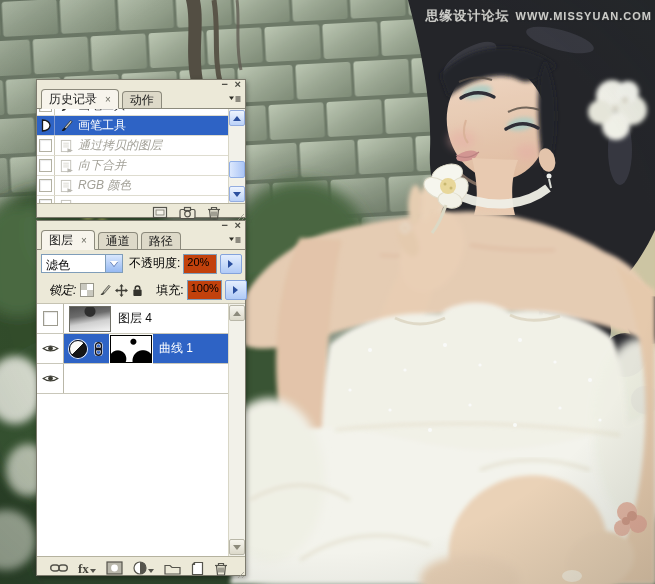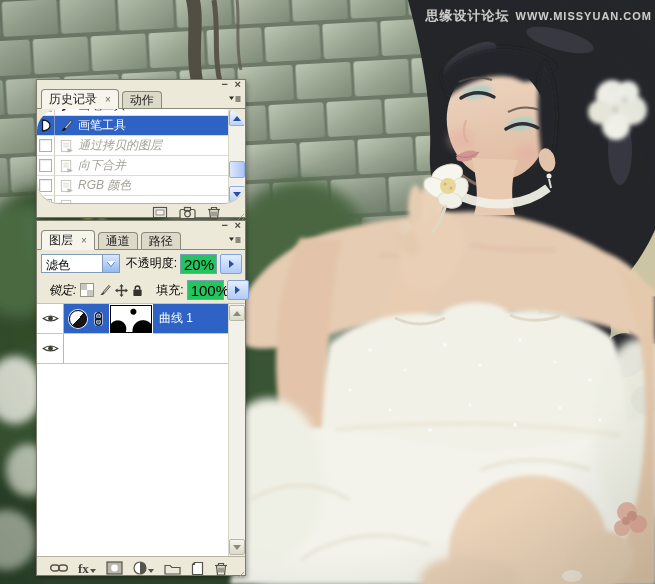--- a/index.html
+++ b/index.html
@@ -24,21 +24,21 @@
   .winbtn.min{right:17px;}
   .winbtn.cls{right:4px;}
   .tabstrip{display:flex;align-items:flex-end;height:19px;padding-left:4px;border-bottom:1px solid #8c8a7c;position:relative;}
   .tab{height:16px;padding:0 7px;font-size:12px;background:#DDD9C8;border:1px solid #8c8a7c;border-bottom:none;
     border-radius:4px 4px 0 0;margin-right:3px;display:flex;align-items:center;gap:8px;color:#1a1a1a;white-space:nowrap;}
   .tab.active{background:#F7F4EC;height:18px;margin-bottom:-1px;border-bottom:1px solid #F7F4EC;z-index:2;}
   .tabx{color:#6a6a60;font-size:10px;}
   .pal-menu{position:absolute;right:2px;bottom:2px;width:17px;height:13px;display:flex;align-items:center;justify-content:center;}
 
   
-  .hist-body{display:flex;height:94px;background:#fff;border-bottom:1px solid #b5b29f;overflow:hidden;border-radius:22px;}
+  .hist-body{display:flex;height:94px;background:#fff;border-bottom:1px solid #b5b29f;overflow:hidden;}
   .hist-list{flex:1;overflow:hidden;}
   .hrow{height:20px;display:flex;align-items:center;border-bottom:1px solid #dedccf;box-sizing:border-box;}
   .hrow.clip-top{margin-top:-13px;}
   .hcheck{width:17px;align-self:stretch;border-right:1px solid #cfcdbd;display:flex;align-items:center;justify-content:center;flex:none;}
   .well{width:11px;height:11px;border:1px solid #b3b1a2;background:#fff;box-shadow:inset 1px 1px 1px rgba(0,0,0,.08);}
   .hicon{width:22px;display:flex;align-items:center;justify-content:center;flex:none;}
   .hlabel{font-size:12px;color:#141414;padding-left:1px;white-space:nowrap;}
   .hrow.sel{background:#2E63C5;}
   .hrow.sel .hcheck{border-right-color:#7d97cf;}
   .hrow.sel .hlabel{color:#fff;}
@@ -69,21 +69,21 @@
   .optrow{display:flex;align-items:center;padding:0 3px 0 4px;}
   .row1{height:27px;}
   .row2{height:26px;}
   .combo{width:92px;height:19px;background:#fff;border:1px solid #7f9db9;display:flex;box-sizing:border-box;}
   .combo-text{flex:1;font-size:12px;padding:2px 0 0 4px;color:#000;white-space:nowrap;}
   .combo-btn{width:16px;background:linear-gradient(#d9e7fd,#96b9f2);border-left:1px solid #7f9db9;
     display:flex;align-items:center;justify-content:center;}
   .chev{width:0;height:0;border-top:5px solid #fff;border-left:4px solid transparent;border-right:4px solid transparent;
     filter:drop-shadow(0 1px 0 rgba(40,70,140,.7));}
   .optlabel{font-size:12px;color:#000;margin-left:6px;white-space:nowrap;}
-  .valbox{width:30px;height:17px;background:#22c55e;border:1px solid #7f9db9;font-size:15px;color:#000;
+  .valbox{width:30px;height:17px;background:#c2410c;border:1px solid #7f9db9;font-size:11px;color:#000;
     padding:1px 2px 0 3px;margin-left:3px;box-sizing:content-box;white-space:nowrap;}
   .arrbtn{width:20px;height:18px;margin-left:3px;background:linear-gradient(#e4eefe,#b0caf6);
     border:1px solid #84a3dc;border-radius:2px;display:flex;align-items:center;justify-content:center;flex:none;}
   .rarr{width:0;height:0;border-left:5px solid #2b4f9e;border-top:4px solid transparent;border-bottom:4px solid transparent;}
   .lk{width:16px;height:16px;margin-left:4px;display:flex;align-items:center;justify-content:center;}
   .checker{width:12px;height:12px;border:1px solid #98968a;
     background:conic-gradient(#ffffff 0 25%,#c9c8bf 0 50%,#ffffff 0 75%,#c9c8bf 0);}
 
   .layer-body{display:flex;height:252px;background:#fff;border-top:1px solid #c6c3b2;border-bottom:1px solid #b5b29f;overflow:hidden;}
   .layer-list{flex:1;overflow:hidden;}
@@ -532,20 +532,29 @@
       <span class="optlabel" style="margin-left:13px;">填充:</span>
       <span class="valbox">100%</span>
       <span class="arrbtn">
           <span class="rarr"></span>
         </span>
     </div>
 
     <div class="layer-body">
       <div class="layer-list">
 
+        <div class="lrow">
+          <span class="eyecell">
+              <span class="emptybox"></span>
+            </span>
+          <span class="lcontent">
+            <span class="lthumb thumb-gray"></span>
+            <span class="lname">图层 4</span>
+          </span>
+        </div>
 
         <div class="lrow sel">
           <span class="eyecell">
             <svg width="17" height="11" viewBox="0 0 18 12">
                 <path d="M1,6 Q9,0.5 17,6 Q9,11.5 1,6 Z" fill="#f8f8f4" stroke="#3c3c34" stroke-width="1.2"></path>
                 <circle cx="9" cy="6" r="2.6" fill="#3c3c34"></circle>
               </svg>
           </span>
           <span class="lcontent">
             <span class="adjthumb"></span>

